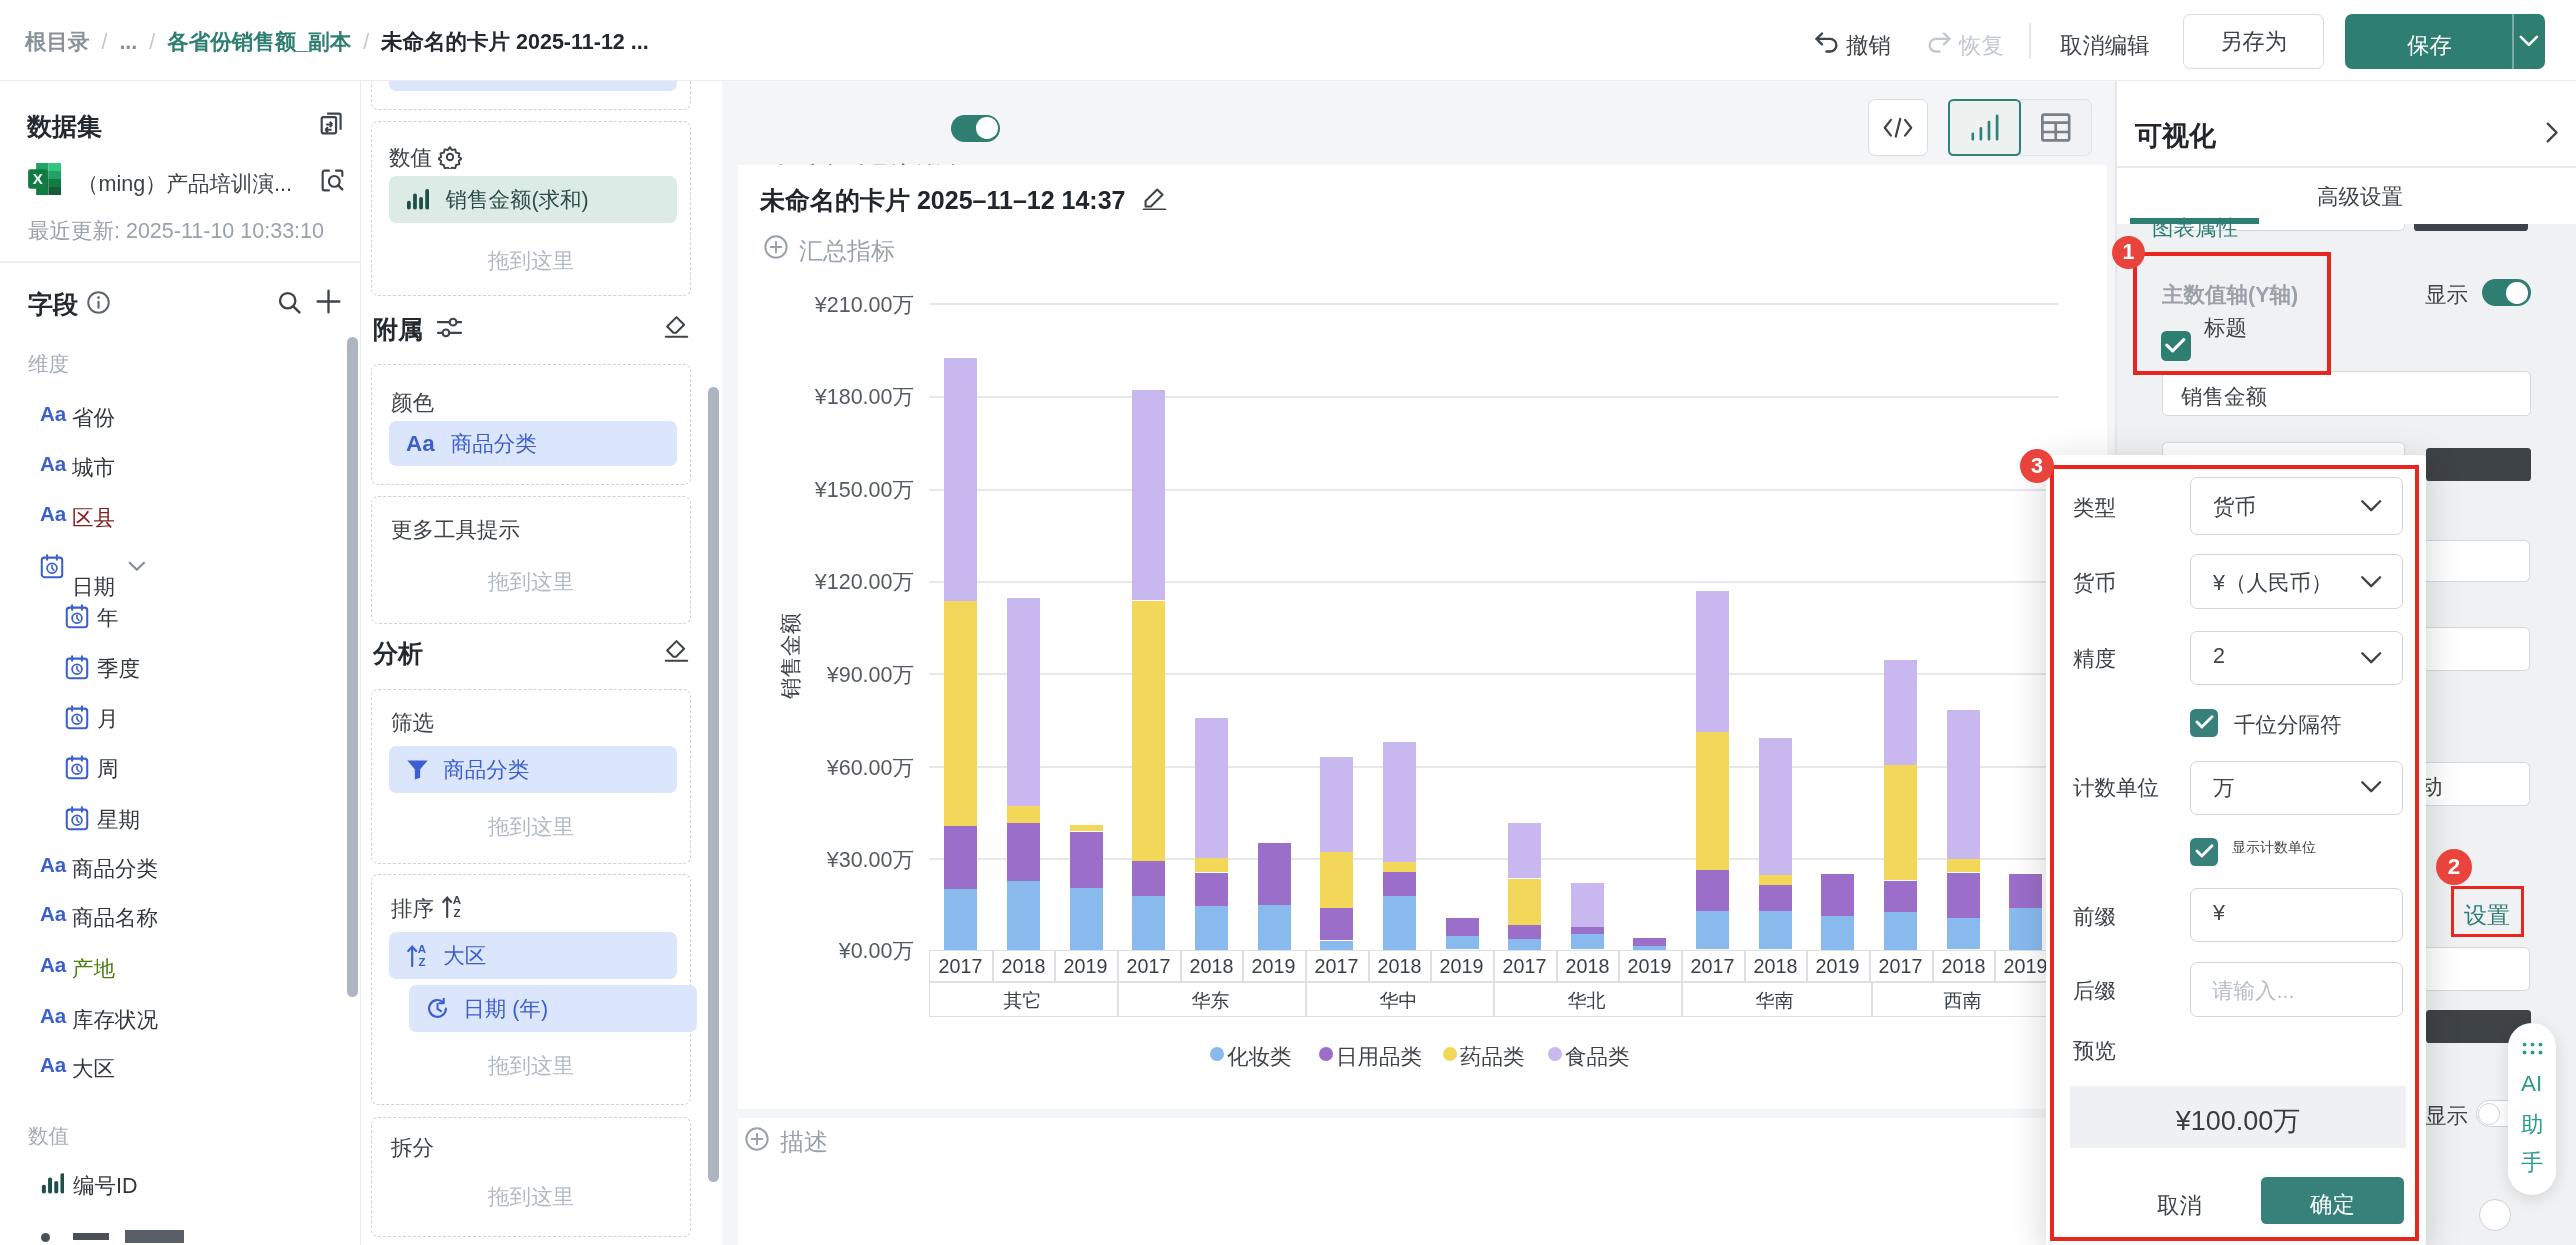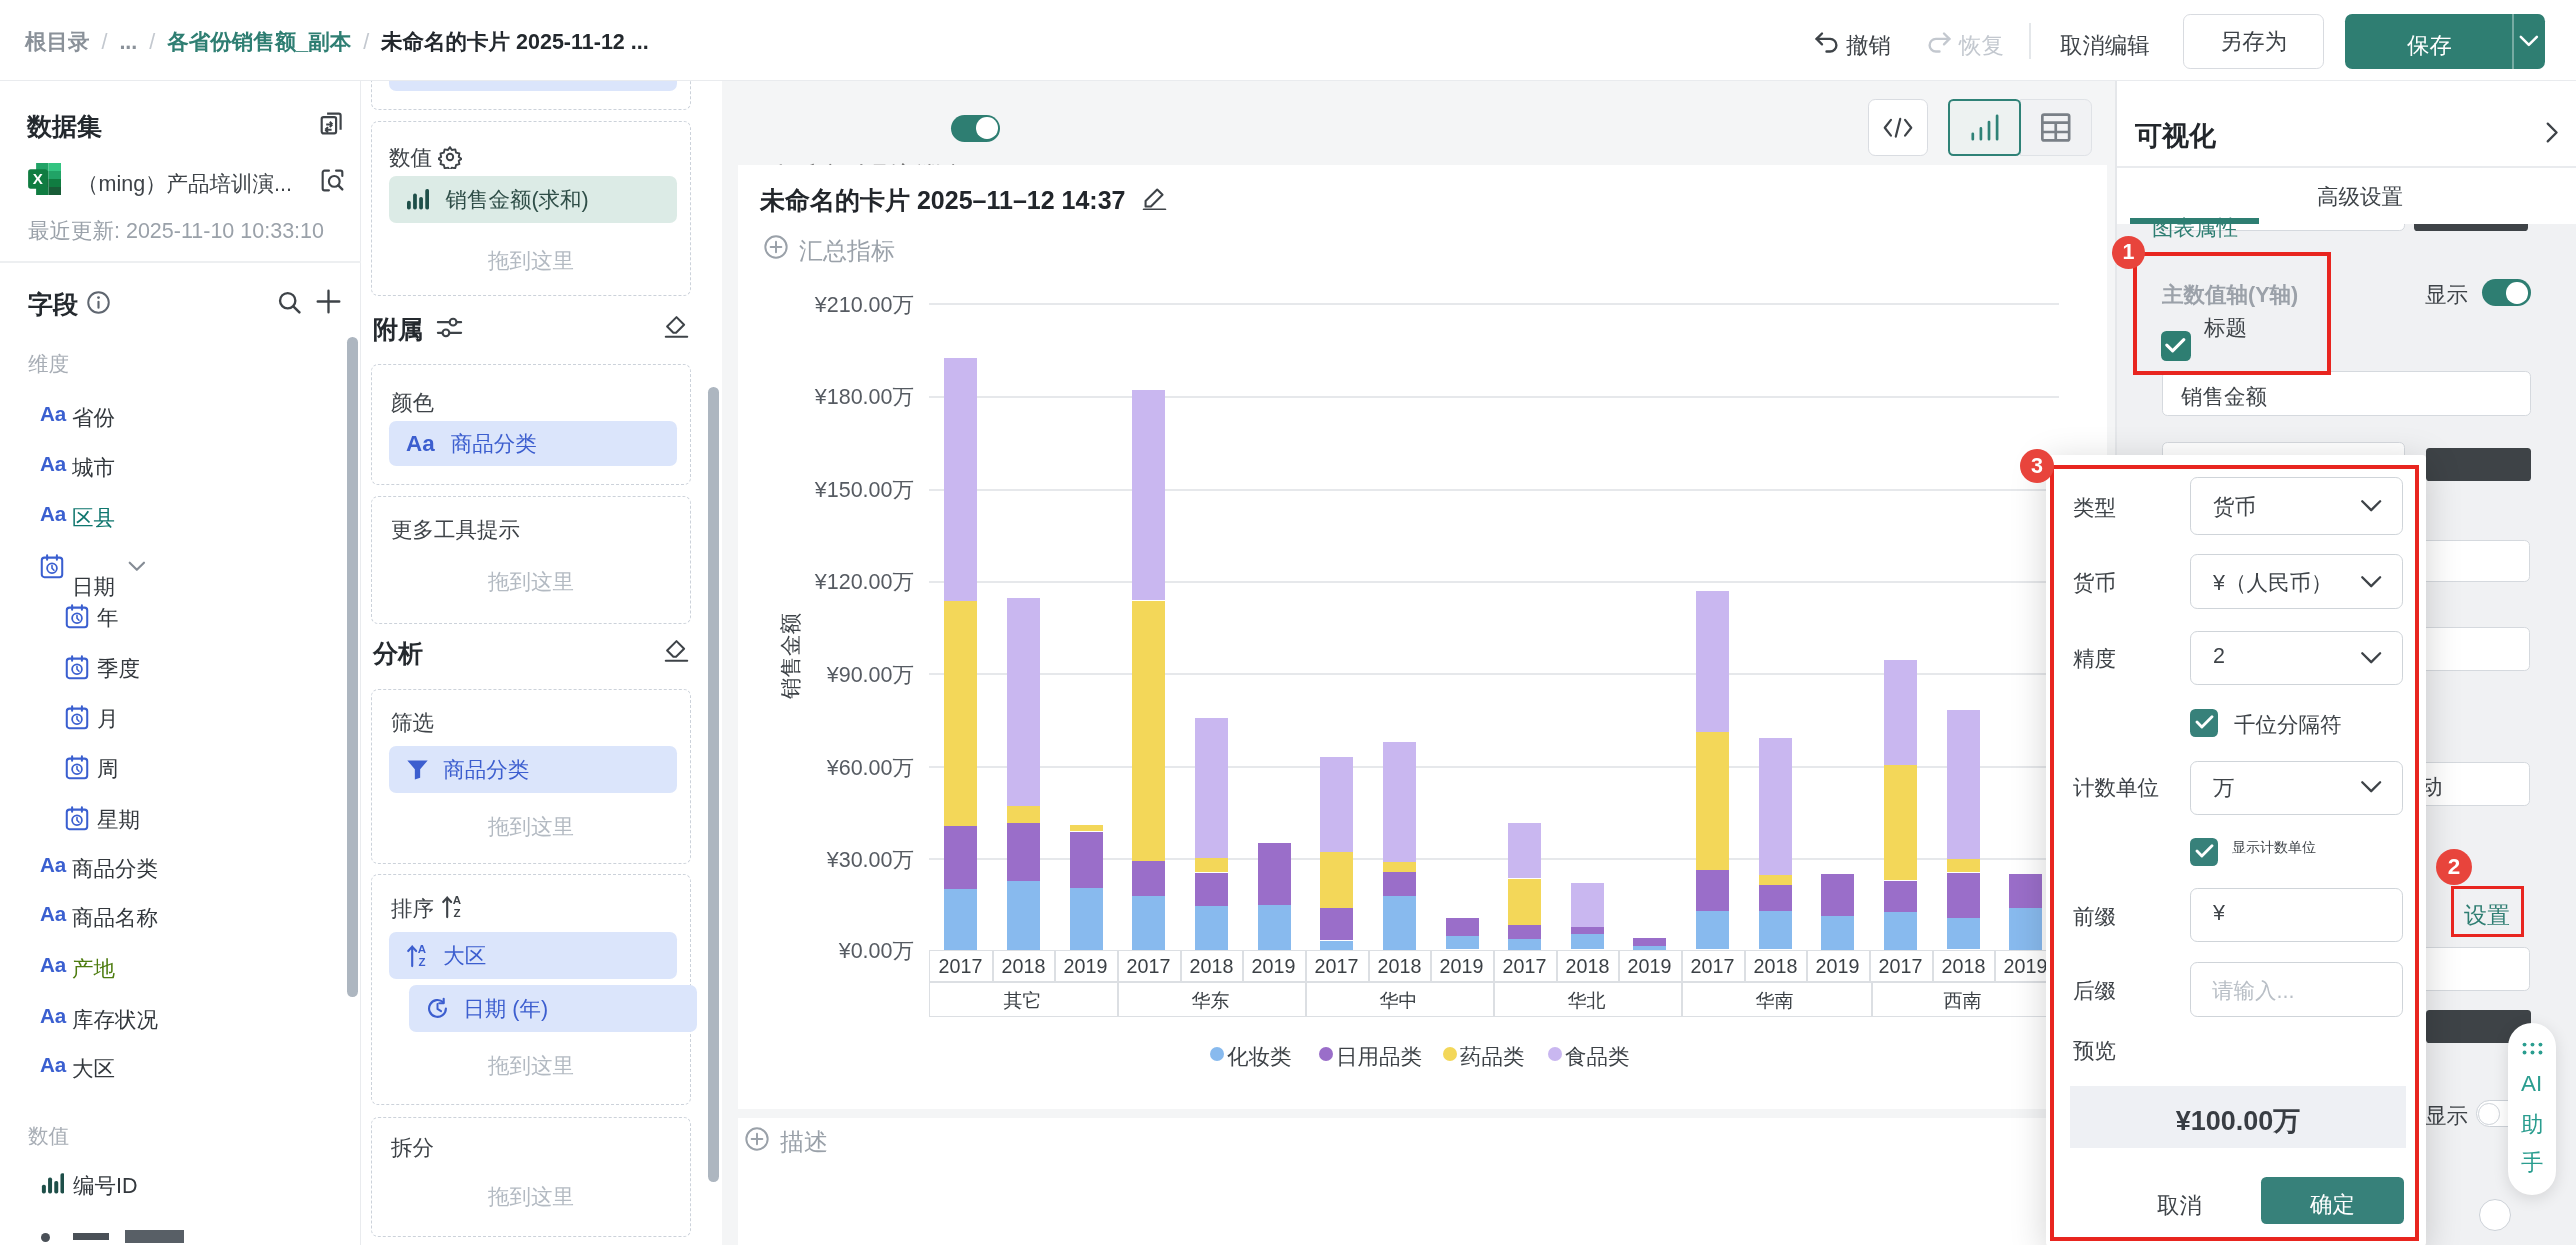--- a/index.html
+++ b/index.html
@@ -78,21 +78,21 @@
   </svg>
 <svg class="ab" style="left:315px;top:288px;" width="27" height="27" viewBox="0 0 30 30">
     <path d="M15 3 V27 M3 15 H27" stroke="#3e4348" stroke-width="2.6" stroke-linecap="round"></path>
   </svg>
 <div class="ab tl" style="left:28px;top:350px;font-size:20.6px;color:#a7adb5;">维度</div>
 <div class="ab tl" style="left:40px;top:402px;font-size:20.6px;font-weight:700;color:#3a5fd0;">Aa</div>
 <div class="ab tl" style="left:72px;top:403px;font-size:21.5px;color:#33383d;">省份</div>
 <div class="ab tl" style="left:40px;top:452px;font-size:20.6px;font-weight:700;color:#3a5fd0;">Aa</div>
 <div class="ab tl" style="left:72px;top:453px;font-size:21.5px;color:#33383d;">城市</div>
 <div class="ab tl" style="left:40px;top:502px;font-size:20.6px;font-weight:700;color:#3a5fd0;">Aa</div>
-<div class="ab tl" style="left:72px;top:503px;font-size:21.5px;color:#0f766e;">区县</div>
+<div class="ab tl" style="left:72px;top:503px;font-size:21.5px;color:#7f1d1d;">区县</div>
 <svg class="ab" style="left:40px;top:554px;" width="24" height="25" viewBox="0 0 27 28">
     <rect x="2" y="4" width="23" height="22" rx="3" fill="none" stroke="#3a5fd0" stroke-width="2.3"></rect>
     <path d="M8 1.5 v5 M19 1.5 v5" stroke="#3a5fd0" stroke-width="2.3" stroke-linecap="round"></path>
     <circle cx="13.5" cy="16" r="5.5" fill="none" stroke="#3a5fd0" stroke-width="2"></circle>
     <path d="M13.5 13 v3 l2.2 2.2" fill="none" stroke="#3a5fd0" stroke-width="1.8" stroke-linecap="round"></path>
   </svg>
 <div class="ab tl" style="left:72px;top:572px;font-size:21.5px;color:#33383d;">日期</div>
 <svg class="ab" style="left:127px;top:560px;" width="19.7" height="12.5" viewBox="0 0 22 14">
     <path d="M3 3 L11 11 L19 3" fill="none" stroke="#858c95" stroke-width="2.4" stroke-linecap="round" stroke-linejoin="round"></path>
   </svg>
@@ -473,21 +473,21 @@
   </svg>
 <div class="ab tl" style="left:2232px;top:839px;font-size:14px;color:#3e4348;">显示计数单位</div>
 <div class="ab tl" style="left:2073px;top:902px;font-size:21.5px;color:#3e4348;">前缀</div>
 <div class="ab sel" style="left:2190px;top:888px;width:213px;height:54px;"></div>
 <div class="ab tl" style="left:2213px;top:901px;font-size:21.5px;color:#3e4348;">¥</div>
 <div class="ab tl" style="left:2073px;top:976px;font-size:21.5px;color:#3e4348;">后缀</div>
 <div class="ab sel" style="left:2190px;top:962px;width:213px;height:55px;"></div>
 <div class="ab tl" style="left:2212px;top:976px;font-size:21.5px;color:#b9bfc6;">请输入...</div>
 <div class="ab tl" style="left:2073px;top:1036px;font-size:21.5px;color:#3e4348;">预览</div>
 <div class="ab" style="left:2070px;top:1086px;width:336px;height:62px;background:#eef0f4;"></div>
-<div class="ab tl" style="left:2070px;top:1103px;width:336px;text-align:center;font-size:27px;color:#383d43;font-weight:bold;">¥100.00万</div>
+<div class="ab tl" style="left:2070px;top:1103px;width:336px;text-align:center;font-size:27px;color:#383d43;">¥100.00万</div>
 <div class="ab tl" style="left:2157px;top:1190px;font-size:22.4px;color:#3e4348;">取消</div>
 <div class="ab" style="left:2261px;top:1177px;width:143px;height:47px;background:#37817A;border-radius:5.4px;"></div>
 <div class="ab tl" style="left:2261px;top:1189px;width:143px;text-align:center;font-size:22.4px;color:#fff;">确定</div>
 
 <div class="ab" style="left:2133px;top:252px;width:198px;height:123px;border:4.5px solid #e8251f;"></div>
 <div class="ab" style="left:2112px;top:236px;width:33px;height:33px;border-radius:50%;background:#e8443c;color:#fff;font-size:21.5px;font-weight:700;display:flex;align-items:center;justify-content:center;">1</div>
 <div class="ab" style="left:2020px;top:449px;width:34px;height:34px;border-radius:50%;background:#e8443c;color:#fff;font-size:21.5px;font-weight:700;display:flex;align-items:center;justify-content:center;">3</div>
 <div class="ab" style="left:2451px;top:886px;width:73px;height:51px;border:3.6px solid #e8251f;"></div>
 <div class="ab tl" style="left:2464px;top:900px;font-size:23px;color:#2E7E72;">设置</div>
 <div class="ab" style="left:2436px;top:849px;width:36px;height:36px;border-radius:50%;background:#e8443c;color:#fff;font-size:22.4px;font-weight:700;display:flex;align-items:center;justify-content:center;">2</div>

